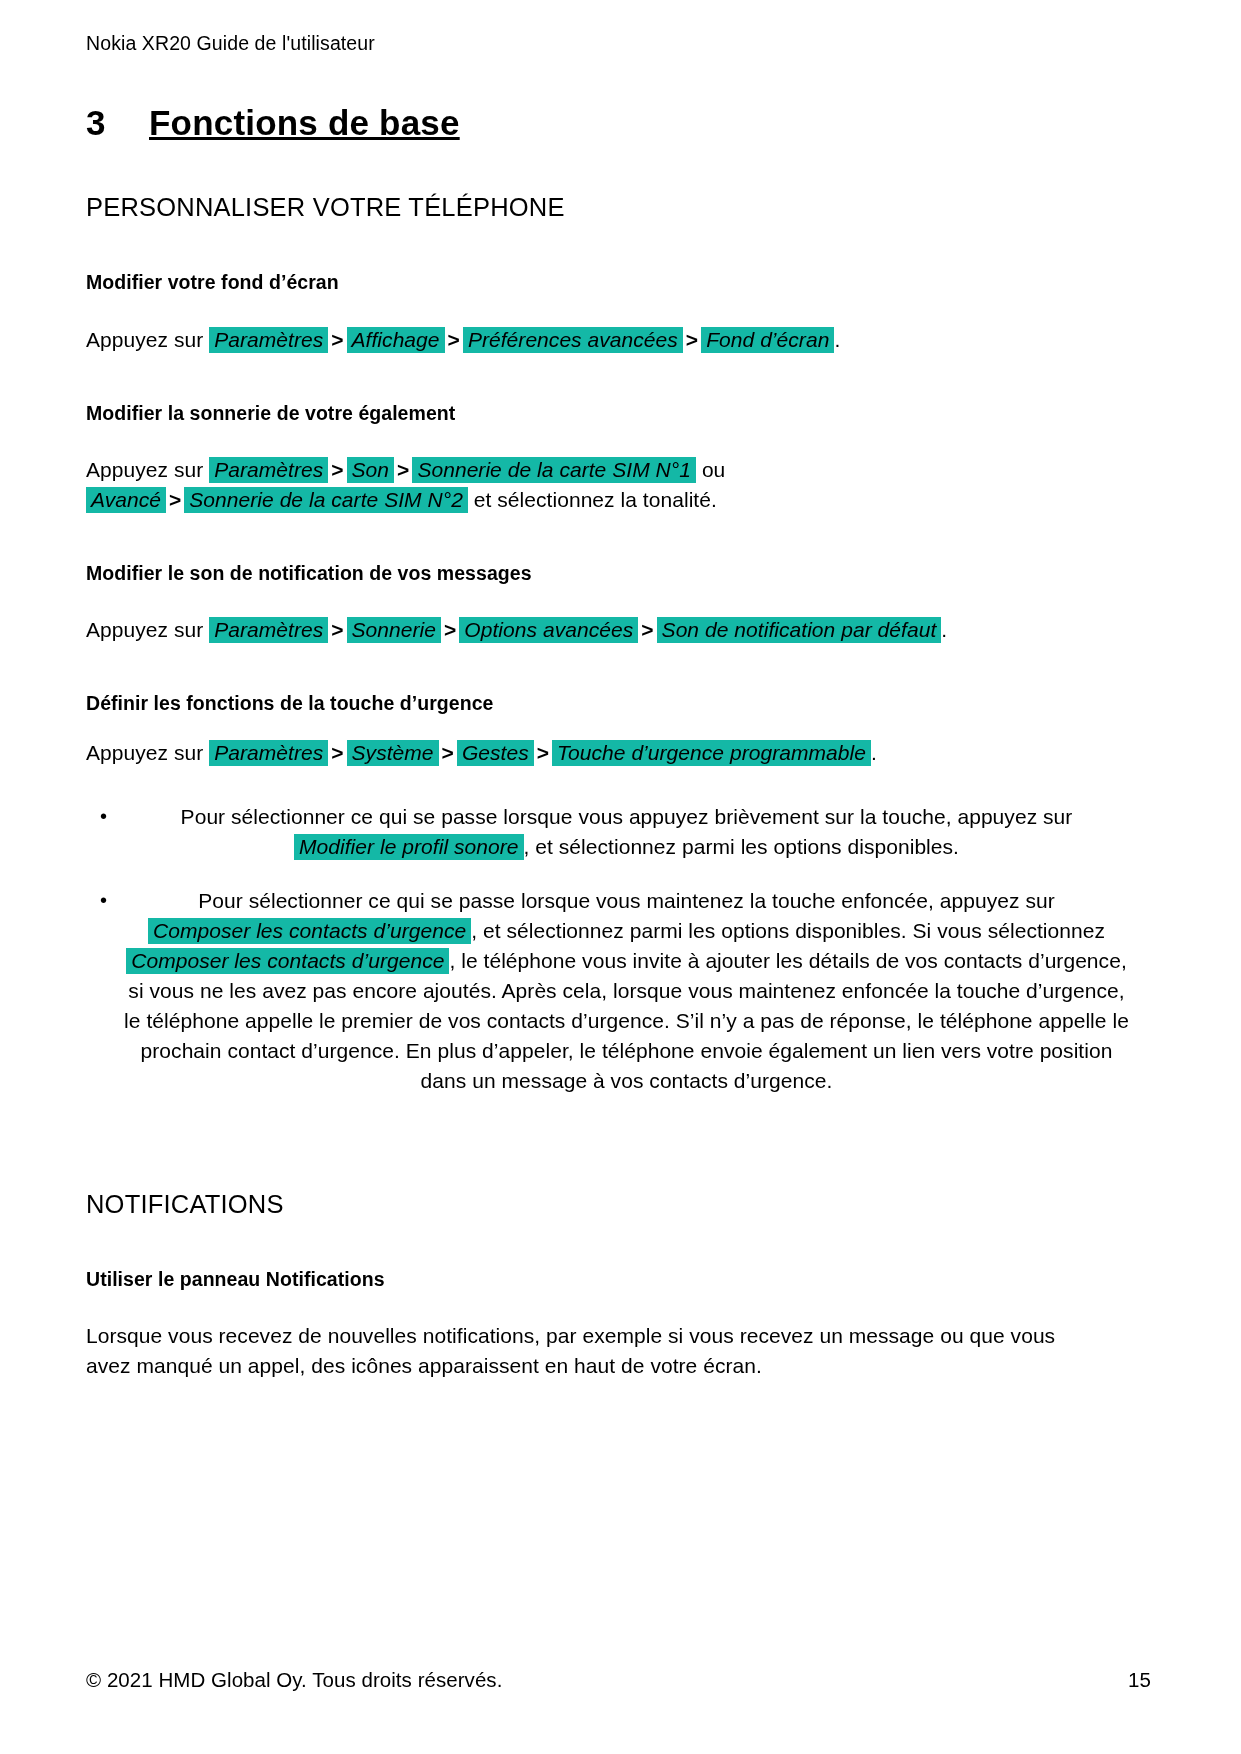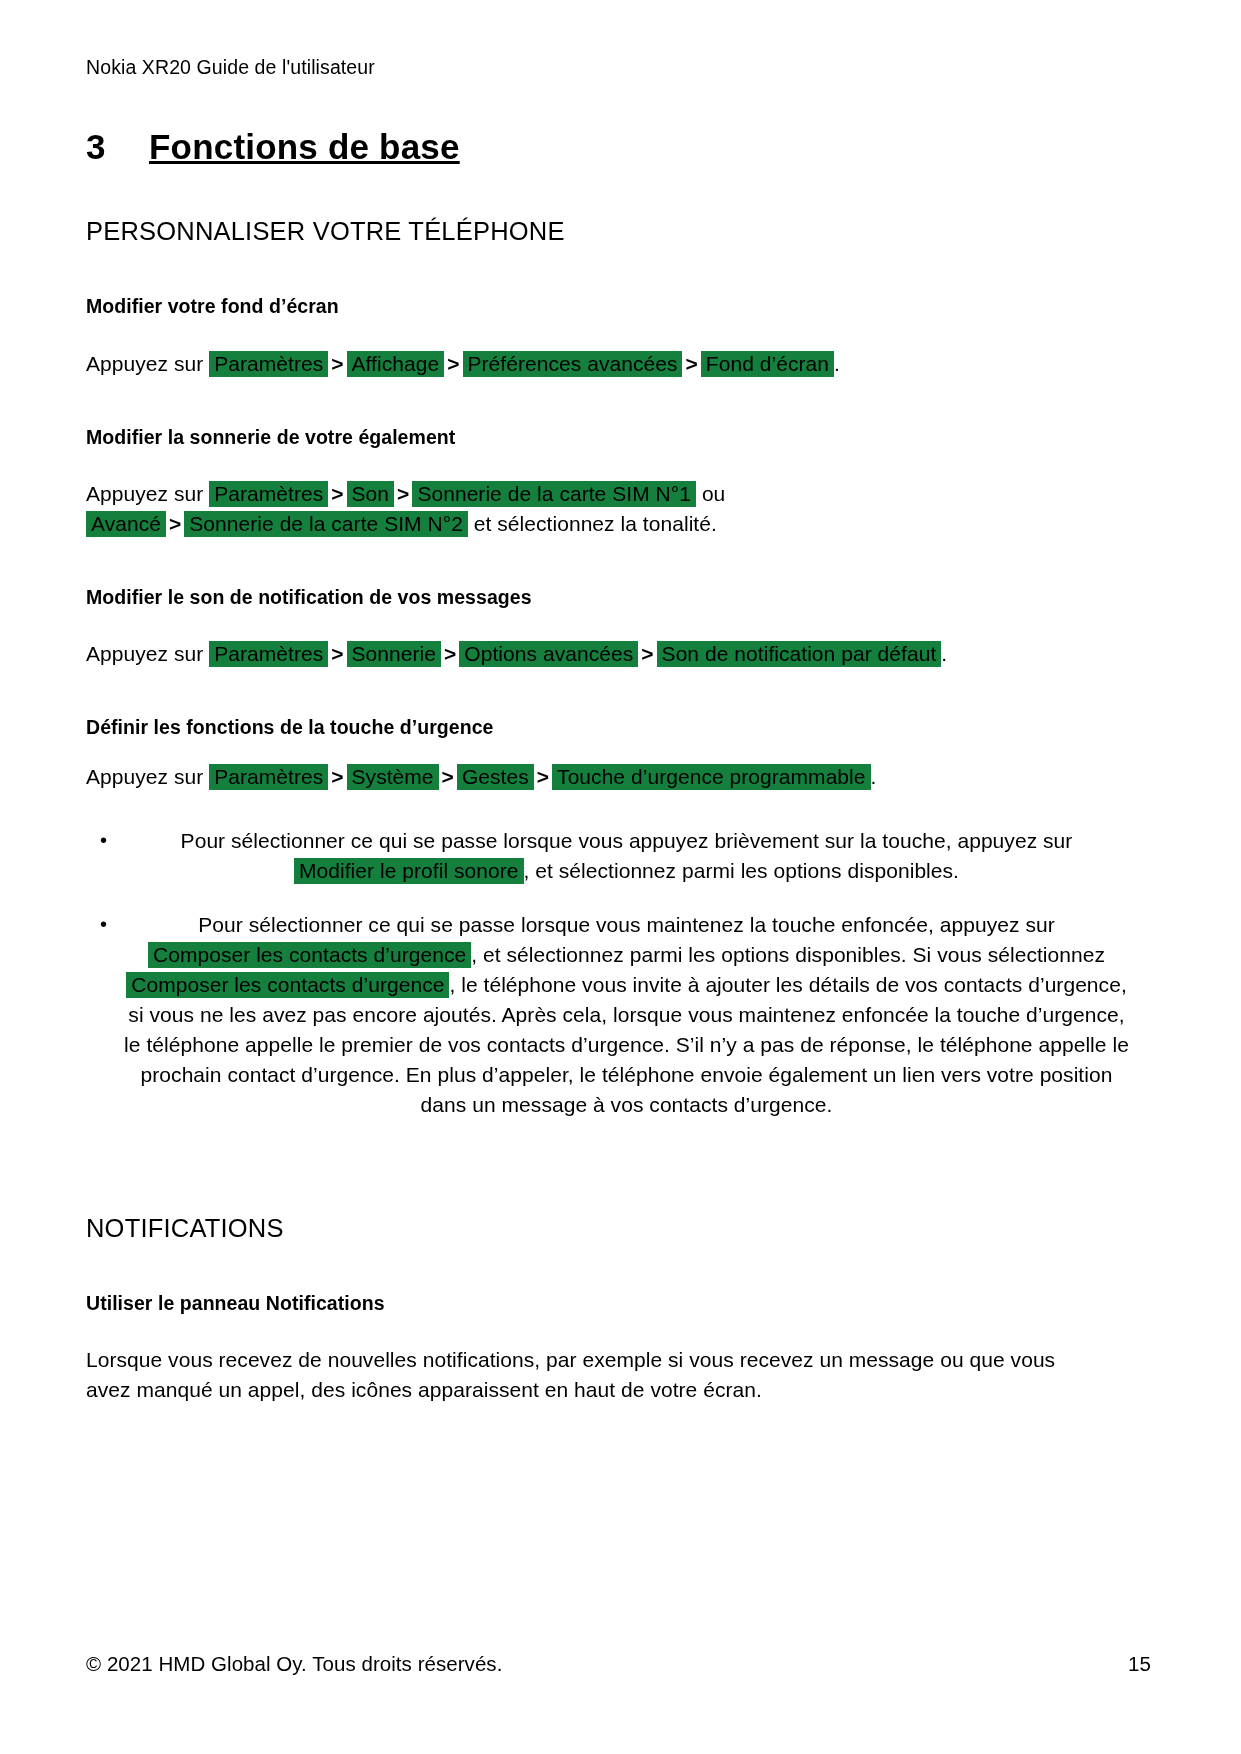--- a/index.html
+++ b/index.html
@@ -14,21 +14,21 @@
     font-family: "Liberation Sans", "DejaVu Sans", sans-serif;
     color: #000000;
     position: relative;
     overflow: hidden;
   }
   .page {
     position: relative;
     width: 1241px;
     height: 1754px;
     box-sizing: border-box;
-    padding: 56px 90px 0 86px;
+    padding: 32px 90px 0 86px;
   }
 
   
   .running-header {
     font-size: 19.5px;
     line-height: 1.2;
     letter-spacing: 0.1px;
     color: #000;
     margin: 0 0 0 0;
   }
@@ -74,24 +74,25 @@
     margin: 30px 0 0 0;
     letter-spacing: 0.05px;
     max-width: 1010px;
   }
   p.body-text.tight {
     margin-top: 22px;
   }
 
   
   .hl {
-    background: #15803d;
+    background: #14b8a6;
     padding: 1px 5px 2px 5px;
     white-space: nowrap;
     box-decoration-break: clone;
+    font-style: italic;
     -webkit-box-decoration-break: clone;
   }
   .sep {
     font-weight: bold;
     padding: 0 3px;
   }
 
   
   ul.bullets {
     list-style: none;
@@ -118,21 +119,21 @@
     top: -1px;
     font-size: 20px;
     line-height: 30px;
   }
 
   
   .footer {
     position: absolute;
     left: 86px;
     right: 90px;
-    bottom: 78px;
+    bottom: 62px;
     display: flex;
     justify-content: space-between;
     align-items: baseline;
     font-size: 20.5px;
     letter-spacing: 0.05px;
   }
   .spacer-lg { height: 44px; }
 </style>
 </head>
 <body>

